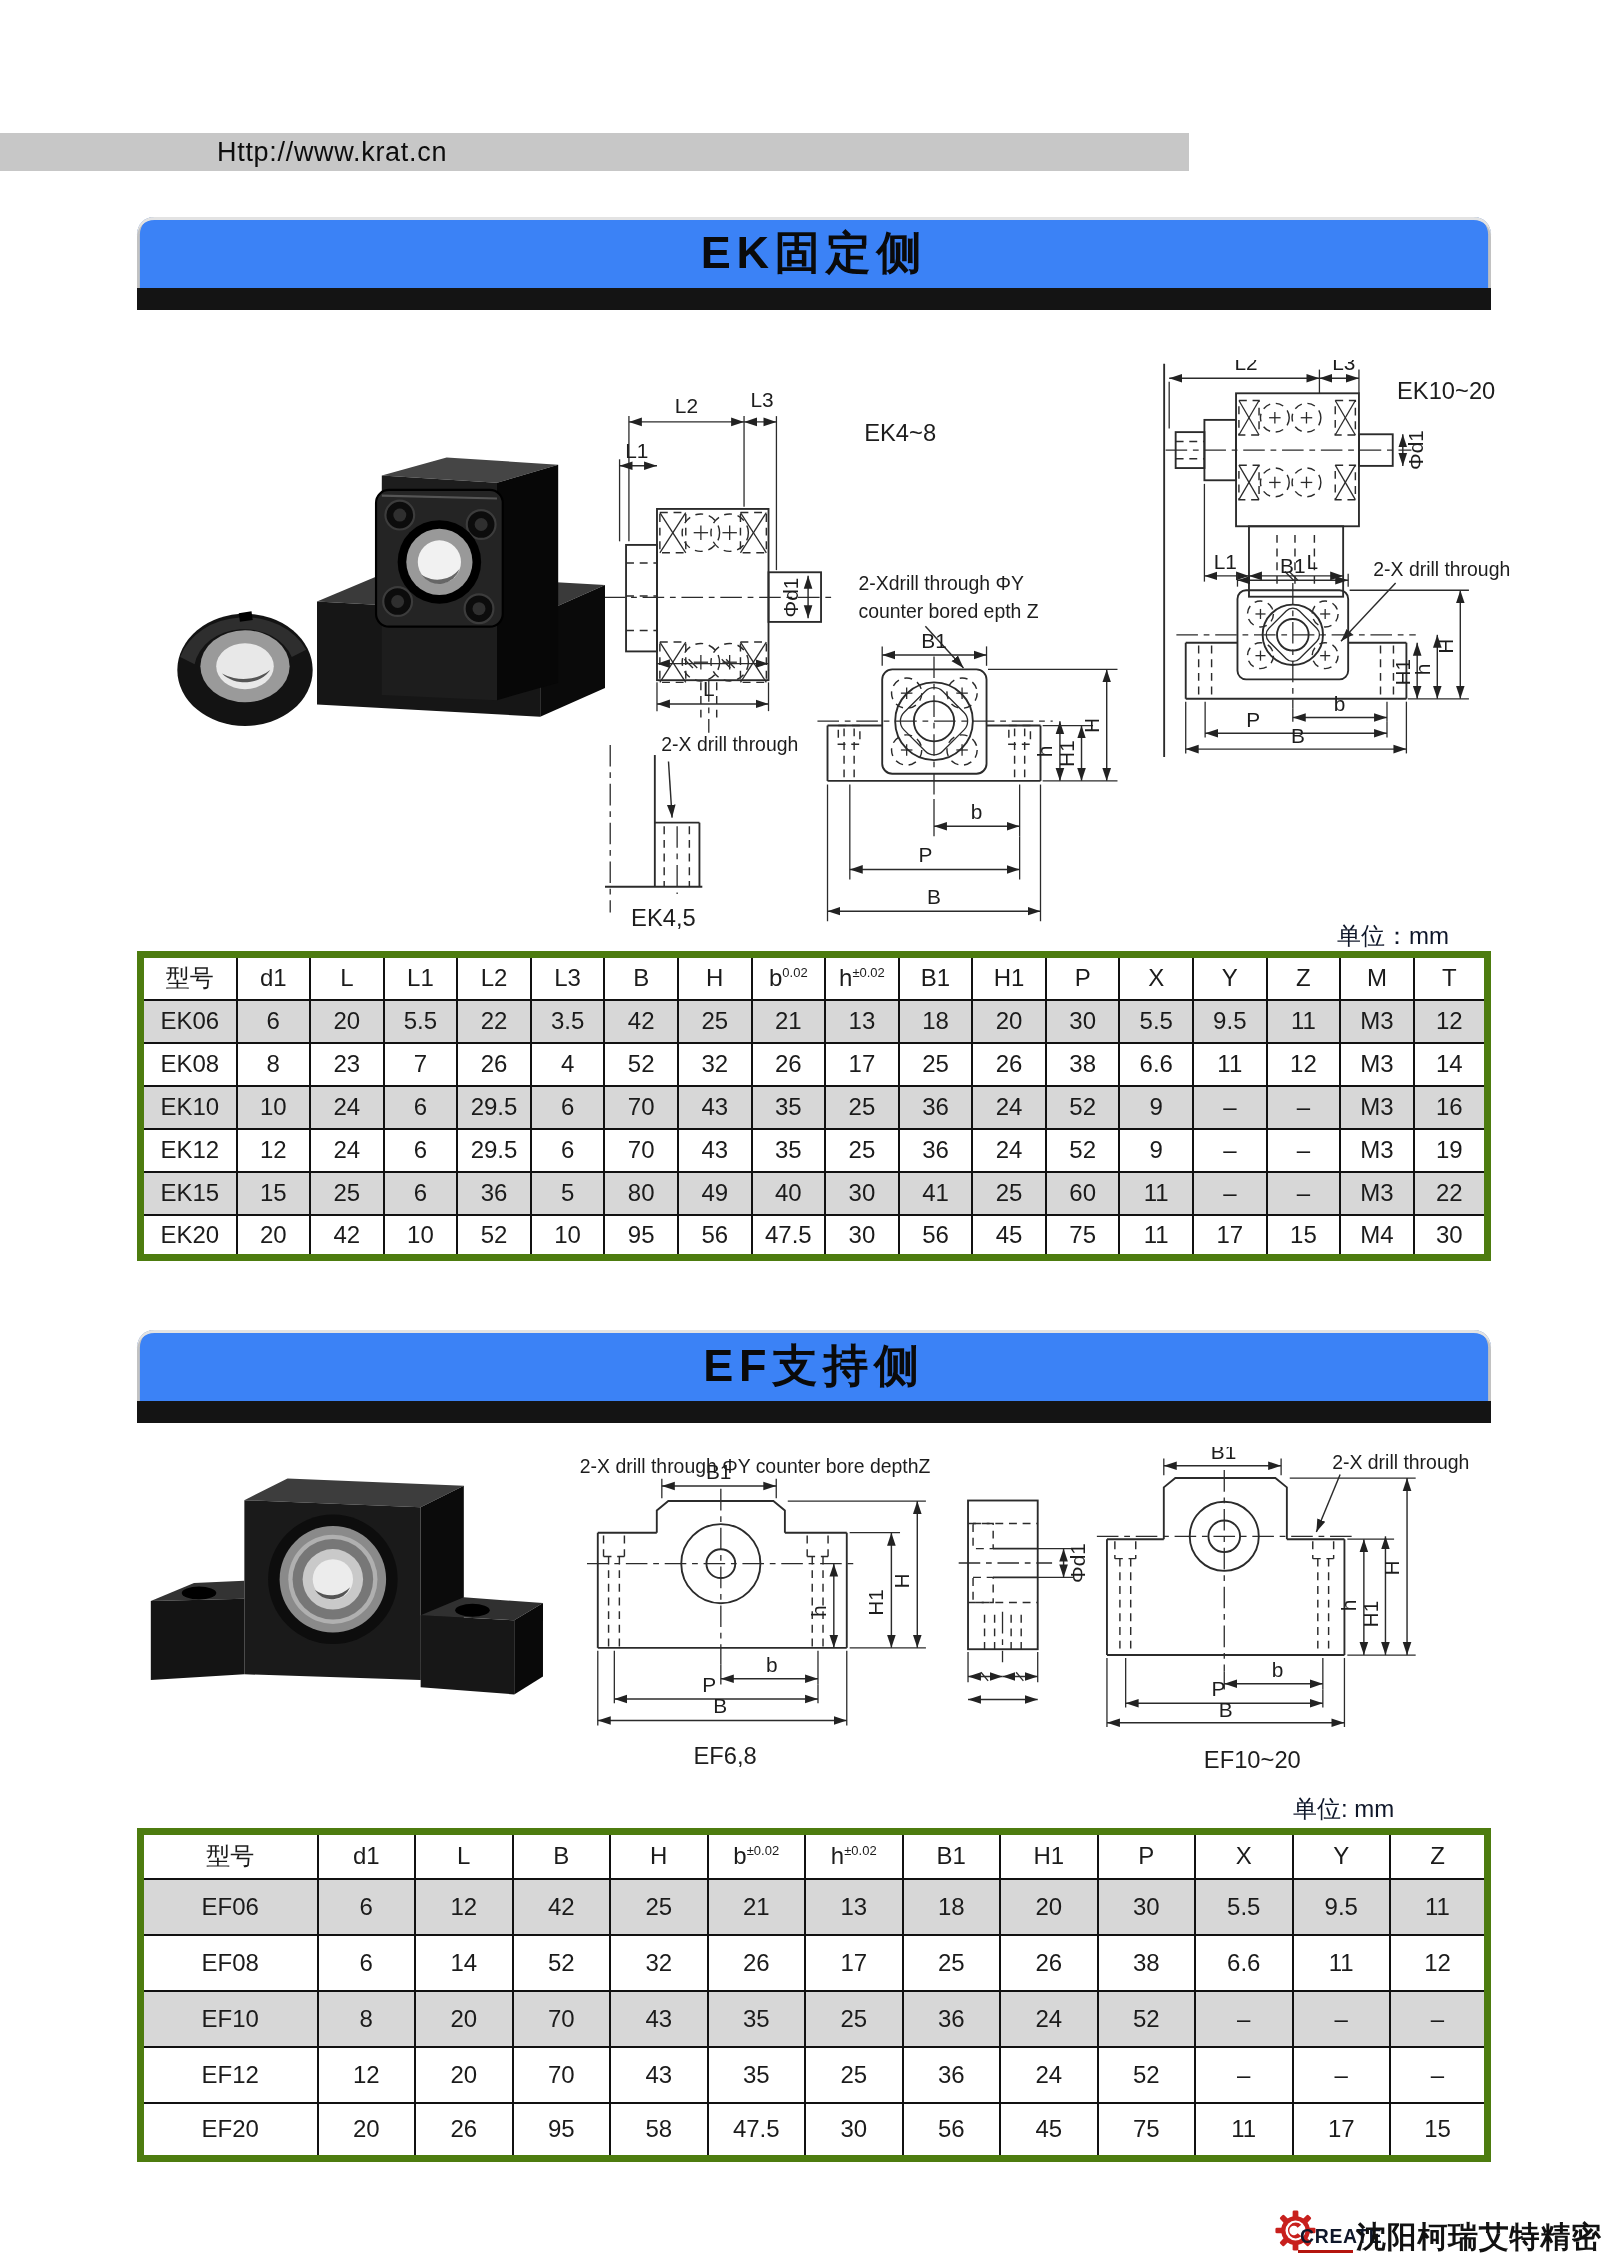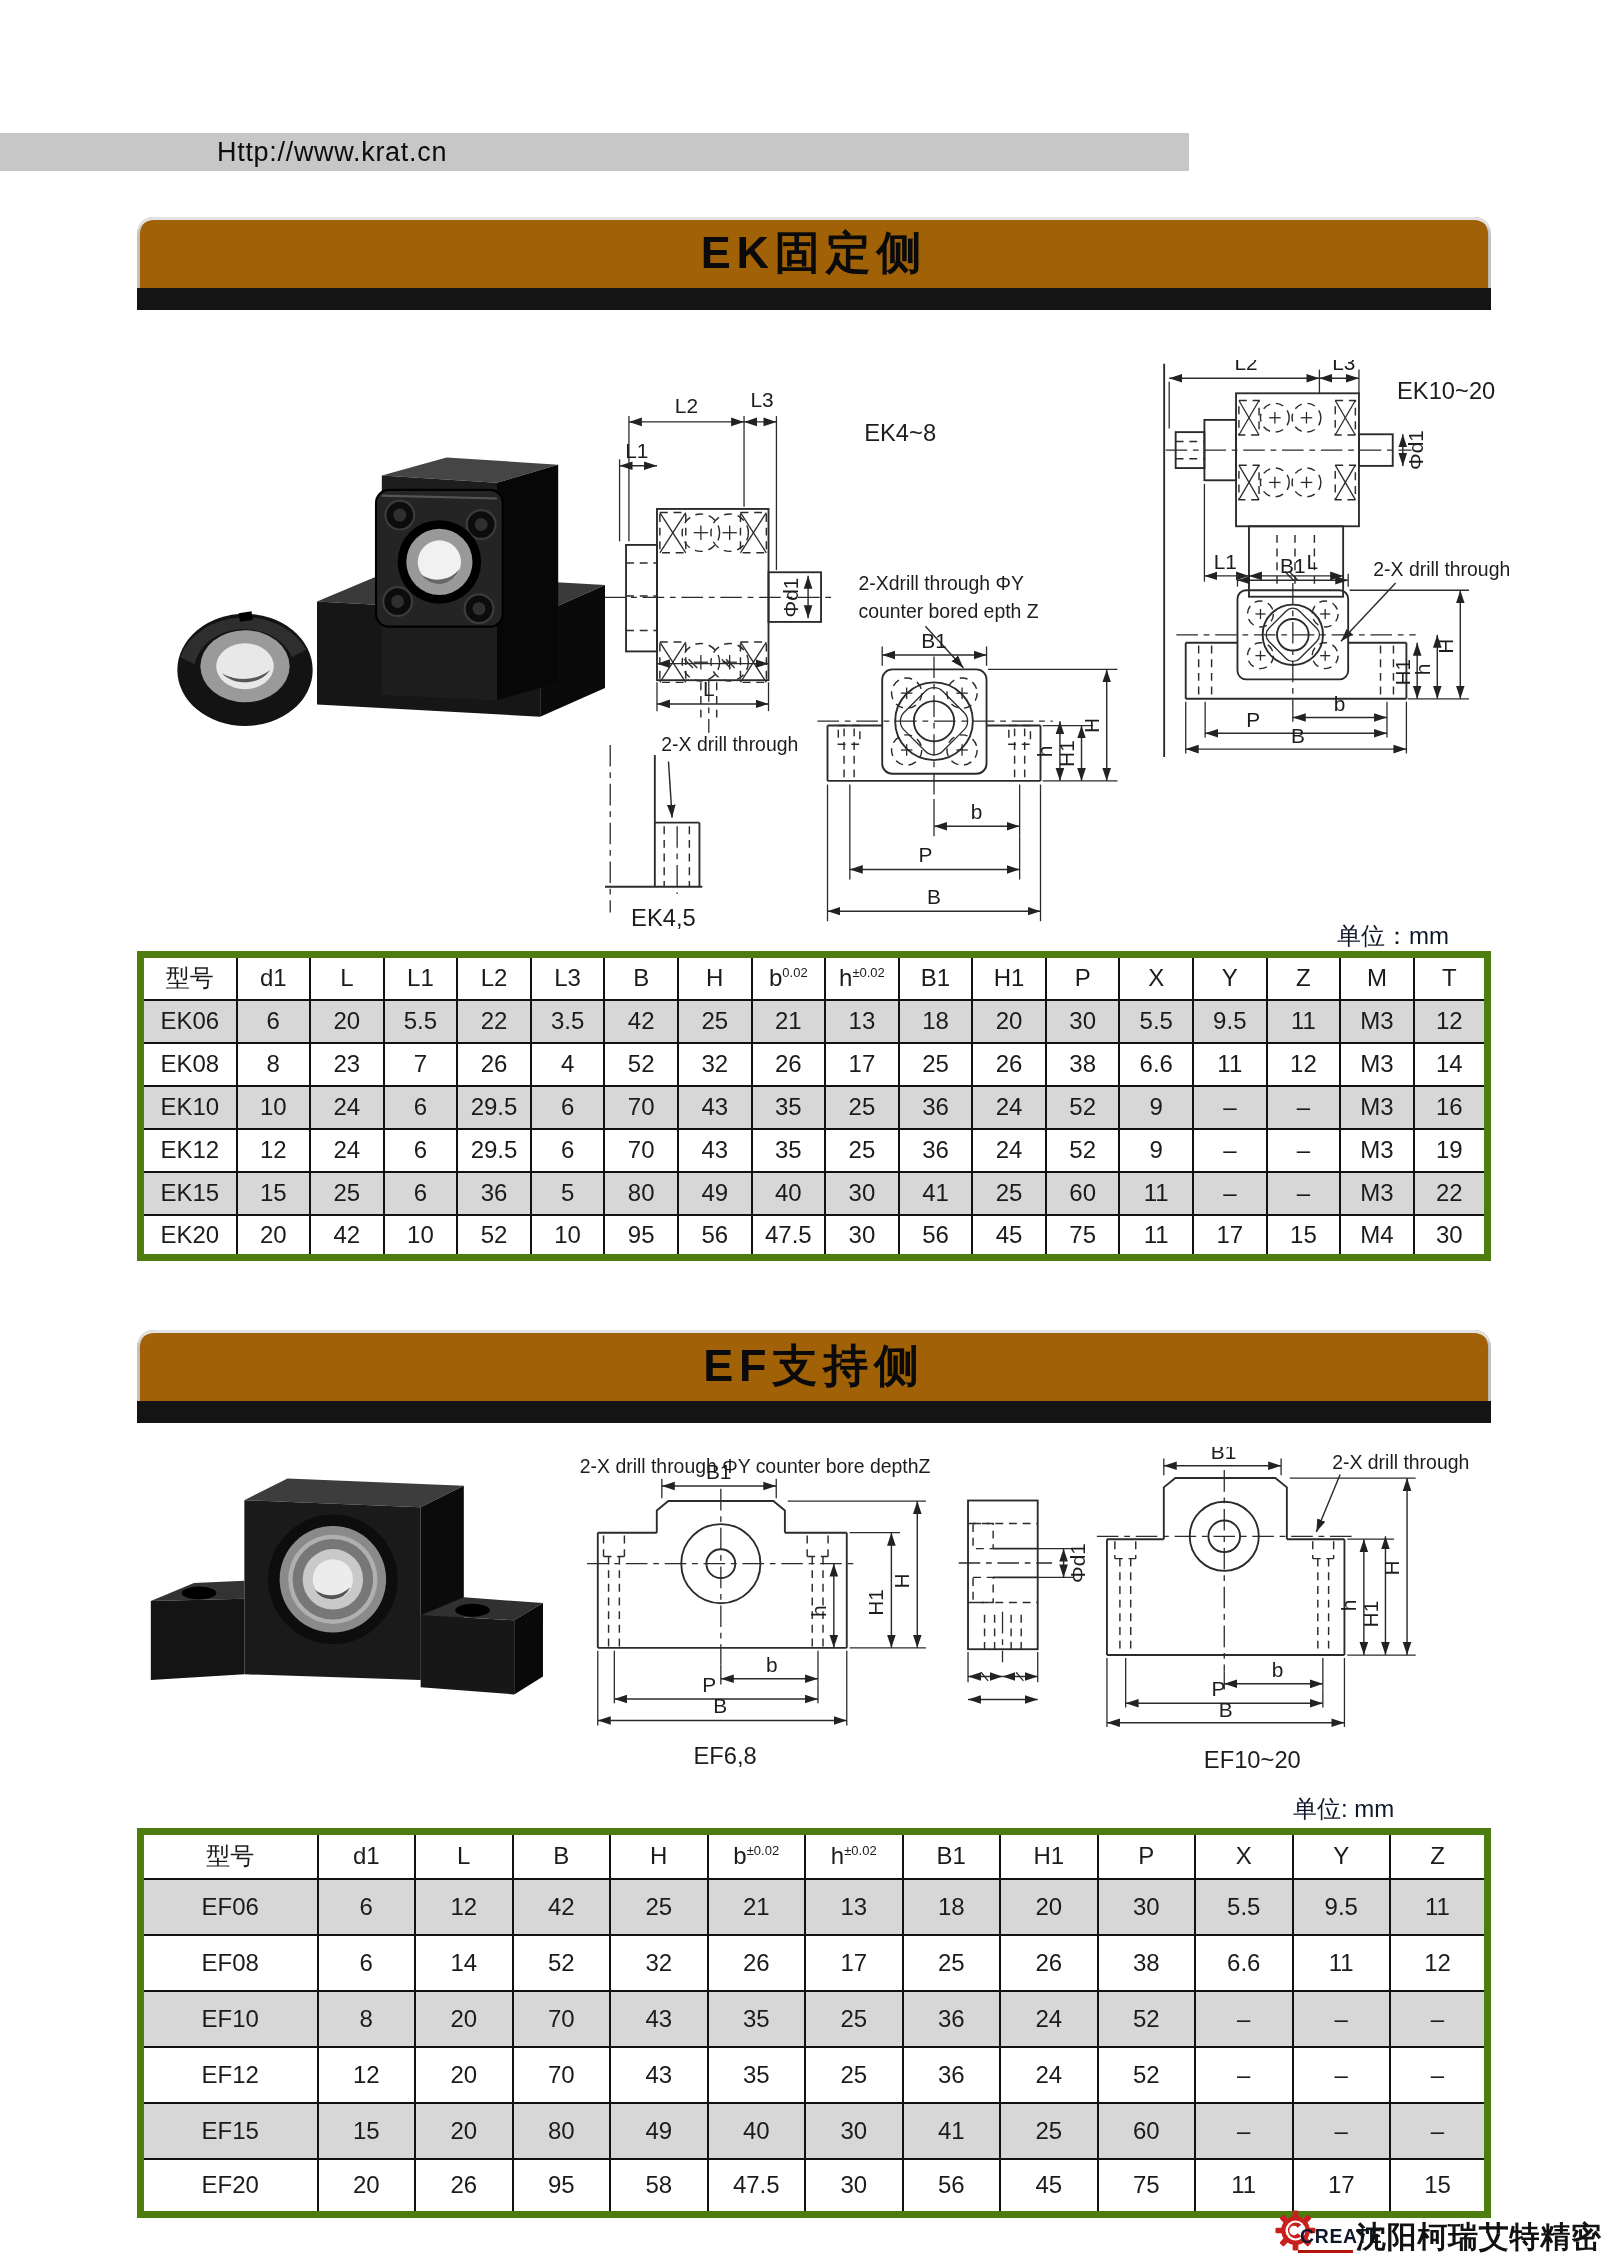--- a/index.html
+++ b/index.html
@@ -3,21 +3,21 @@
 <meta charset="utf-8">
 <style>
   html,body{margin:0;padding:0;background:#e8e8e8;}
   .page{position:relative;width:1624px;height:2261px;background:#ffffff;overflow:hidden;
         font-family:"Liberation Sans",sans-serif;color:#111;}
   
   .url-bar{position:absolute;left:0;top:133px;width:1189px;height:38px;background:#c7c7c7;}
   .url-bar span{position:absolute;left:217px;top:3.6px;font-size:27px;color:#0d0d0d;letter-spacing:0.7px;}
   
   .banner{position:absolute;left:137px;width:1354px;}
-  .banner .gray{height:71px;background:#a16207;border-radius:17.3px 17.3px 0 0;
+  .banner .gray{height:71px;background:#3b82f6;border-radius:17.3px 17.3px 0 0;
     display:flex;align-items:center;justify-content:center;
     box-shadow:inset 0 2.9px 0 #e3e3e3, inset 2.9px 0 0 #c2c2c2, inset -2.9px 0 0 #c2c2c2;}
   .banner .gray span{font-size:45px;font-weight:bold;color:#0a0a0a;letter-spacing:5.8px;}
   .banner .black{height:21.6px;background:#141414;}
   
   .unit{position:absolute;font-size:24px;color:#0f172a;}
   
   table.dtable{position:absolute;left:137px;width:1354px;border-collapse:collapse;table-layout:fixed;
     background:#fff;border:7px solid #4d7c0f;}
   table.dtable td,table.dtable th{border:2.9px solid #111;text-align:center;vertical-align:middle;
@@ -789,35 +789,20 @@
           <td>43</td>
           <td>35</td>
           <td>25</td>
           <td>36</td>
           <td>24</td>
           <td>52</td>
           <td>–</td>
           <td>–</td>
           <td>–</td>
         </tr>
-    <tr class="gray">
-          <td>EF15</td>
-          <td>15</td>
-          <td>20</td>
-          <td>80</td>
-          <td>49</td>
-          <td>40</td>
-          <td>30</td>
-          <td>41</td>
-          <td>25</td>
-          <td>60</td>
-          <td>–</td>
-          <td>–</td>
-          <td>–</td>
-        </tr>
     <tr>
           <td>EF20</td>
           <td>20</td>
           <td>26</td>
           <td>95</td>
           <td>58</td>
           <td>47.5</td>
           <td>30</td>
           <td>56</td>
           <td>45</td>

